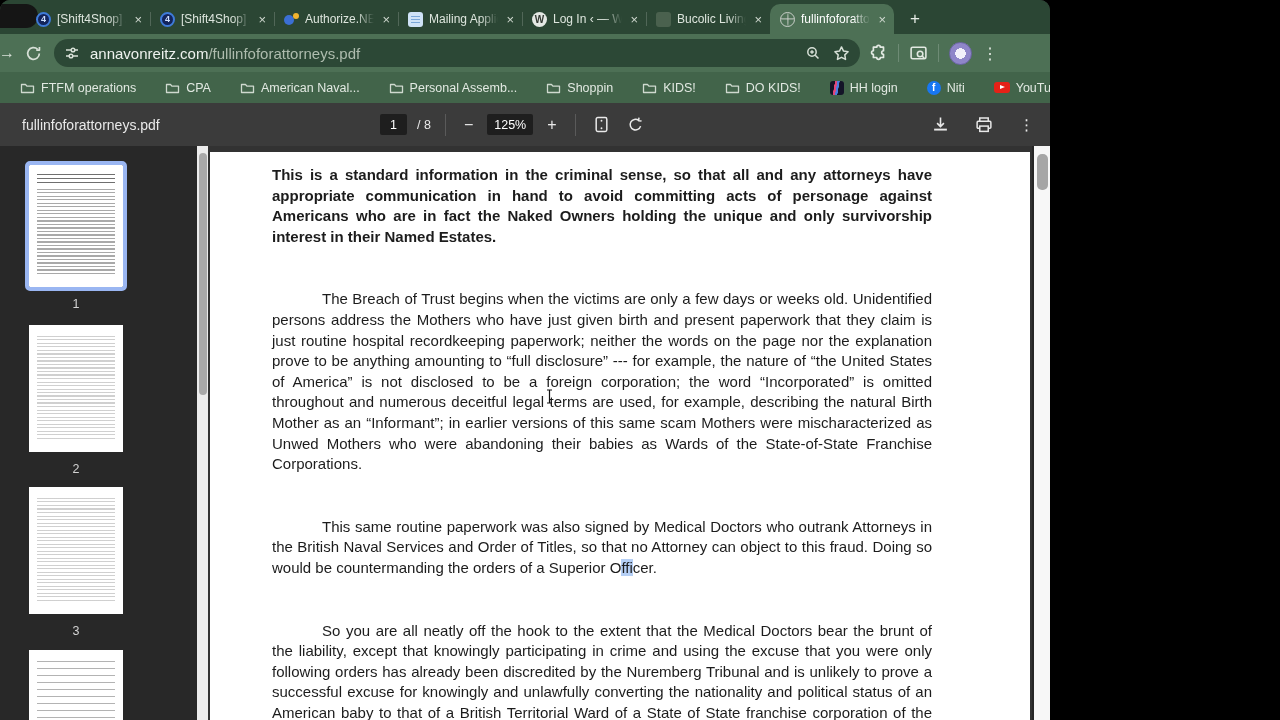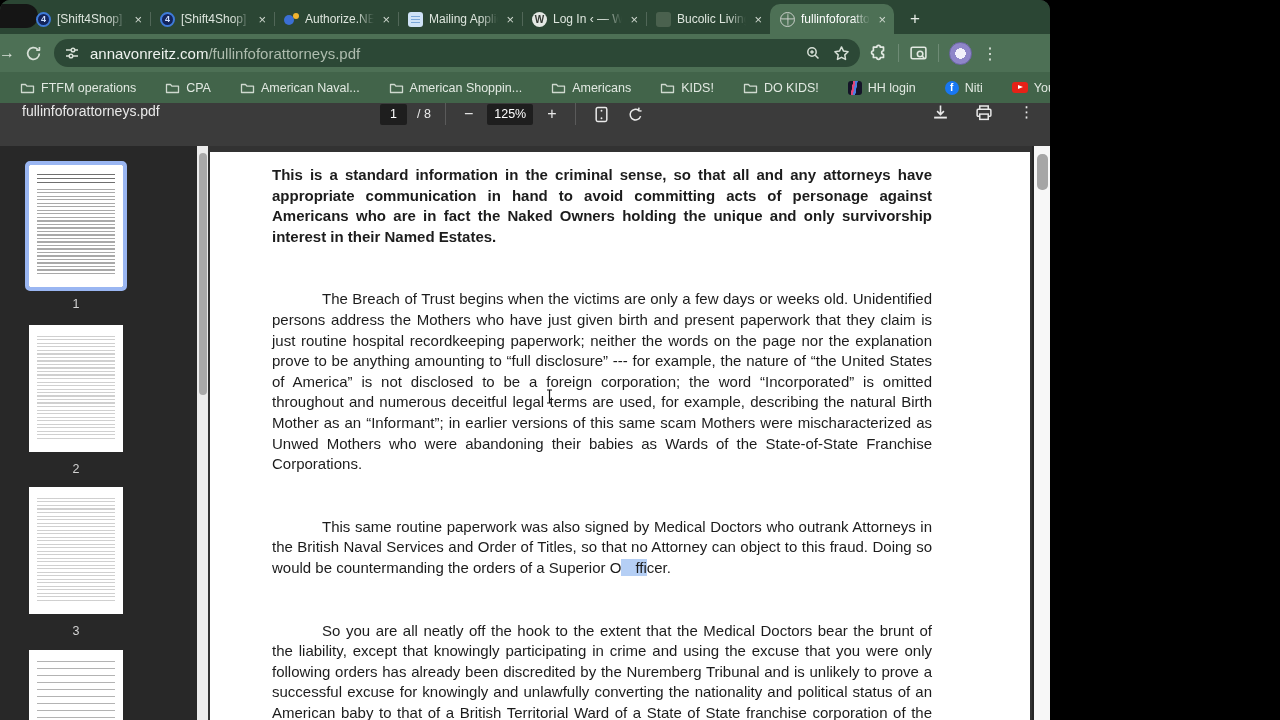--- a/index.html
+++ b/index.html
@@ -74,21 +74,21 @@
   .ic-hh { width:14px; height:14px; border-radius:3px; background:#141428;
            background-image:linear-gradient(100deg, transparent 30%, #e0467a 32% 44%, #4a7de0 46% 58%, transparent 60%); }
   .ic-fb { width:14px; height:14px; border-radius:50%; background:#1877f2; color:#fff;
            font-size:10px; font-weight:bold; display:flex; align-items:center; justify-content:center; }
   .ic-yt { width:16px; height:11px; border-radius:3px; background:#e62117; position:relative; }
   .ic-yt::after { content:""; position:absolute; left:6px; top:3px; border-left:5px solid #fff;
            border-top:2.8px solid transparent; border-bottom:2.8px solid transparent; }
 
   
   .pdfbar { position:absolute; left:0; top:103px; width:100%; height:43px; background:#3b3b3b;
-            color:#e9e9e9; display:flex; align-items:flex-start; }
+            color:#e9e9e9; display:flex; align-items:center; }
   .pdf-title { font-size:14px; margin-left:22px; }
   .pdf-center { position:absolute; left:380px; display:flex; align-items:center; gap:10px;
                 font-size:12.5px; }
   .pgbox { background:#1e1e1e; border-radius:2px; width:27px; height:21px; color:#fff;
            display:flex; align-items:center; justify-content:center; }
   .zoombox { background:#1e1e1e; border-radius:2px; width:46px; height:21px; color:#fff;
            display:flex; align-items:center; justify-content:center; }
   .pdiv { width:1px; height:22px; background:#5a5a5a; margin:0 4px; }
   .pbtn { font-size:16px; color:#e9e9e9; padding:0 4px; display:flex; align-items:center; }
   .pdf-right { position:absolute; right:16px; display:flex; align-items:center; gap:26px; }
@@ -112,21 +112,21 @@
   .side-thumb { position:absolute; left:1.5px; top:7px; width:8px; height:242px;
                 background:#a9a9a9; border-radius:4px; }
 
   
   .pageview { position:absolute; left:210px; top:6px; right:20px; bottom:0; background:#fff; }
   .doc { position:absolute; left:62px; top:13px; width:660px; color:#1c1c1c; font-size:15px;
          line-height:20.6px; text-align:justify; }
   .doc p { margin-bottom:42px; }
   .doc p.b { font-weight:bold; }
   .doc p.ind { text-indent:50px; }
-  .sel-hl { background:#b5cff5;padding-left:14px; }
+  .sel-hl { background:#b5cff5; }
   .main-scroll { position:absolute; right:0; top:0; width:18px; height:100%; background:#f7f7f7;
                  border-left:2px solid #262626; }
   .main-thumb { position:absolute; left:3px; top:8px; width:11px; height:36px; background:#a6a6a6;
                 border-radius:5px; }
   .ibeam { position:absolute; left:335px; top:237px; width:9px; height:15px; color:#111; }
 
   
   .tstamp { position:absolute; right:3px; top:675px; color:#fff; font-size:20px;
             font-family:"DejaVu Sans Mono", monospace; letter-spacing:0.5px; }
 
@@ -258,29 +258,29 @@
             </svg>
           </span>
         <span>American Naval...</span>
       </span>
       <span class="bm">
         <span class="bm-ic">
             <svg width="15" height="13" viewBox="0 0 15 13" fill="none" stroke="currentColor" stroke-width="1.3">
               <path d="M1.5 3.5h4l1.4 1.6h6.6v6.4h-12z" stroke-linejoin="round"></path>
             </svg>
           </span>
-        <span>American Shoppin...</span>
-      </span>
-      <span class="bm">
-        <span class="bm-ic">
-            <svg width="15" height="13" viewBox="0 0 15 13" fill="none" stroke="currentColor" stroke-width="1.3">
-              <path d="M1.5 3.5h4l1.4 1.6h6.6v6.4h-12z" stroke-linejoin="round"></path>
-            </svg>
-          </span>
-        <span>Americans</span>
+        <span>Personal Assemb...</span>
+      </span>
+      <span class="bm">
+        <span class="bm-ic">
+            <svg width="15" height="13" viewBox="0 0 15 13" fill="none" stroke="currentColor" stroke-width="1.3">
+              <path d="M1.5 3.5h4l1.4 1.6h6.6v6.4h-12z" stroke-linejoin="round"></path>
+            </svg>
+          </span>
+        <span>Shoppin</span>
       </span>
       <span class="bm">
         <span class="bm-ic">
             <svg width="15" height="13" viewBox="0 0 15 13" fill="none" stroke="currentColor" stroke-width="1.3">
               <path d="M1.5 3.5h4l1.4 1.6h6.6v6.4h-12z" stroke-linejoin="round"></path>
             </svg>
           </span>
         <span>KIDS!</span>
       </span>
       <span class="bm">

